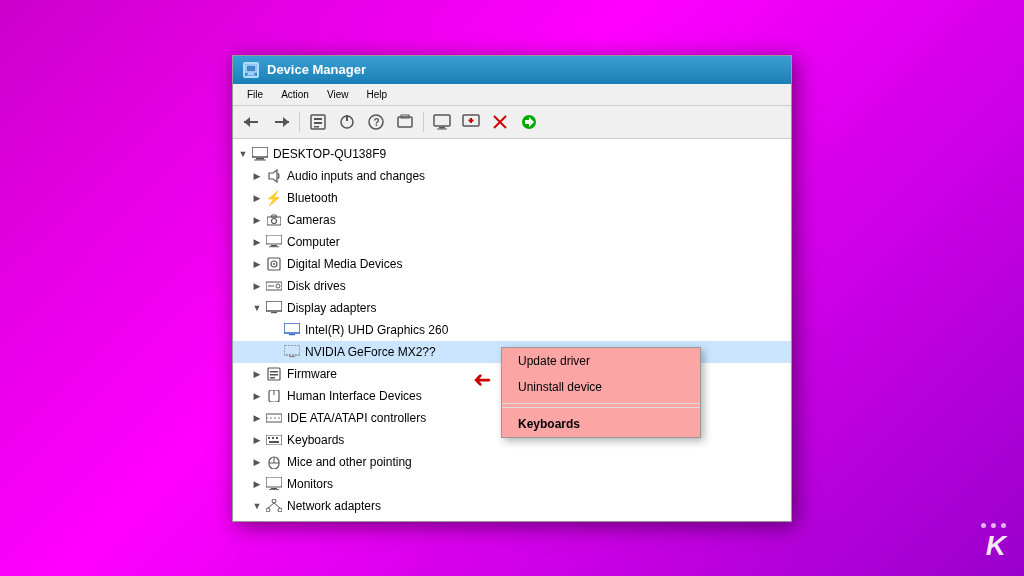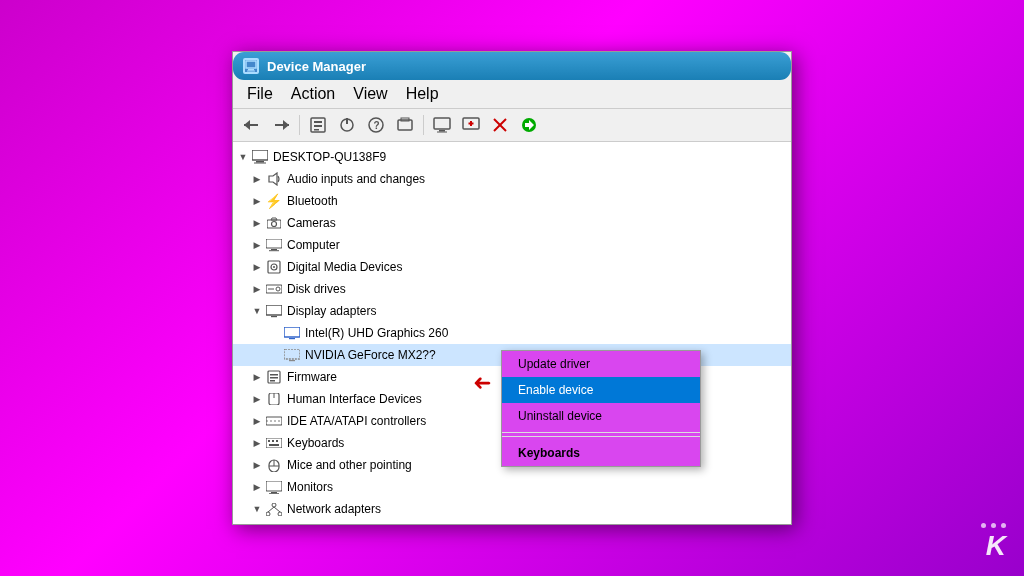--- a/index.html
+++ b/index.html
@@ -24,21 +24,20 @@
       position: relative;
     }
 
     
     .title-bar {
       background: linear-gradient(to bottom, #3a9fd5 0%, #1a7fb5 100%);
       padding: 6px 10px;
       display: flex;
       align-items: center;
       gap: 8px;
-      border-radius: 11px;
     }
     .title-bar-icon {
       width: 16px;
       height: 16px;
       background: #4488cc;
       border: 2px solid #aaddff;
       border-radius: 2px;
       display: flex;
       align-items: center;
       justify-content: center;
@@ -54,21 +53,21 @@
     
     .menu-bar {
       background: #f0f0f0;
       border-bottom: 1px solid #ccc;
       padding: 2px 6px;
       display: flex;
       gap: 2px;
     }
     .menu-item {
       padding: 3px 8px;
-      font-size: 16px;
+      font-size: 10px;
       color: #000;
       cursor: pointer;
     }
 
     
     .toolbar {
       background: #f0f0f0;
       border-bottom: 1px solid #ccc;
       padding: 4px 6px;
       display: flex;
@@ -136,21 +135,21 @@
     .tree-label {
       font-size: 12px;
     }
 
     
     .context-menu {
       position: absolute;
       top: 208px;
       left: 268px;
       width: 200px;
-      background: #d946ef;
+      background: #fca5a5;
       border: 1px solid #999;
       box-shadow: 3px 3px 8px rgba(0,0,0,0.3);
       z-index: 100;
     }
     .ctx-item {
       padding: 6px 16px;
       font-size: 12px;
       cursor: pointer;
       display: flex;
       align-items: center;
@@ -494,23 +493,20 @@
             <line x1="8" y1="4" x2="2" y2="9" stroke="#555" stroke-width="1"></line>
             <line x1="8" y1="4" x2="14" y2="9" stroke="#555" stroke-width="1"></line>
           </svg>
       </span>
       <span class="tree-label">Network adapters</span>
     </div>
 
     <div class="context-menu">
       <div class="ctx-item">
         <span>Update driver</span>
-      </div>
-      <div class="ctx-item active">
-        <span>Enable device</span>
       </div>
       <div class="ctx-item">
         <span>Uninstall device</span>
       </div>
       <div class="ctx-separator"></div>
       <div class="ctx-separator"></div>
       <div class="ctx-item bold">
         <span>Keyboards</span>
       </div>
     </div>

